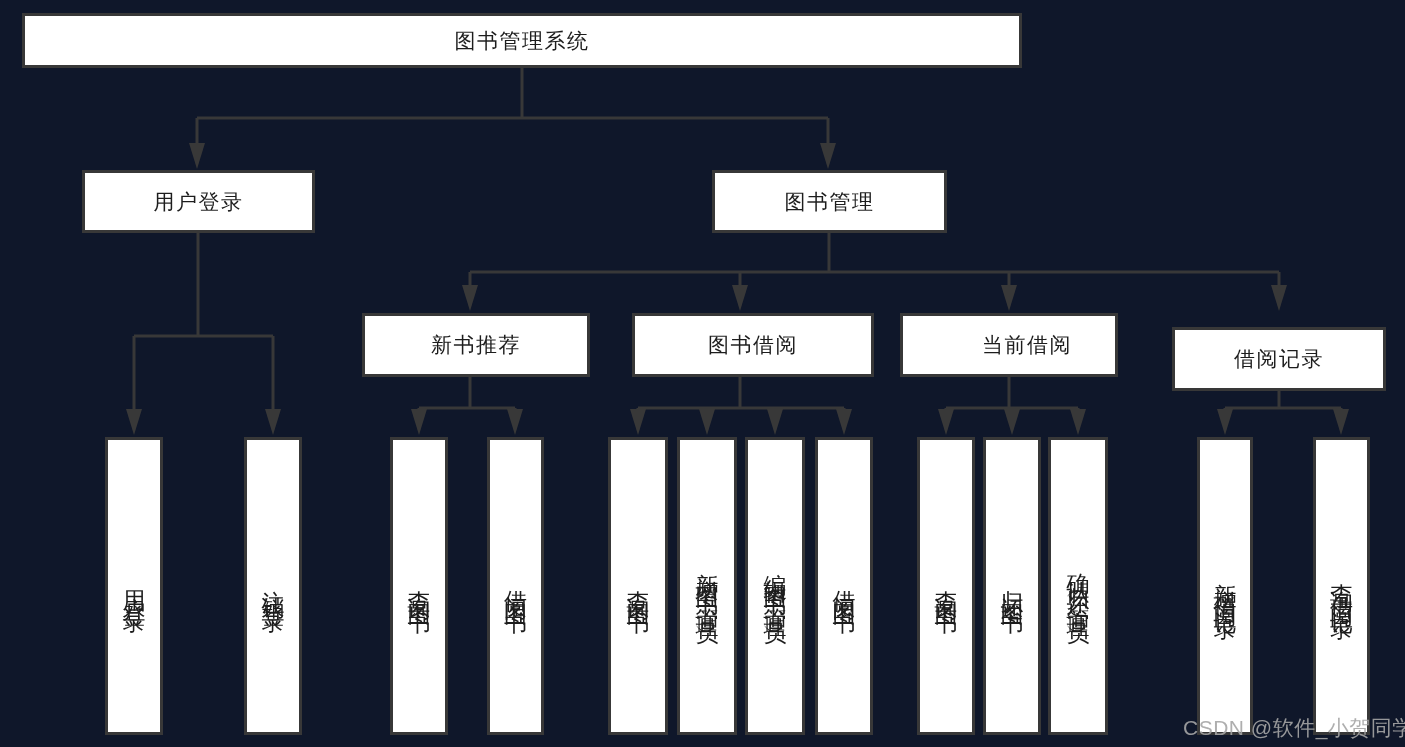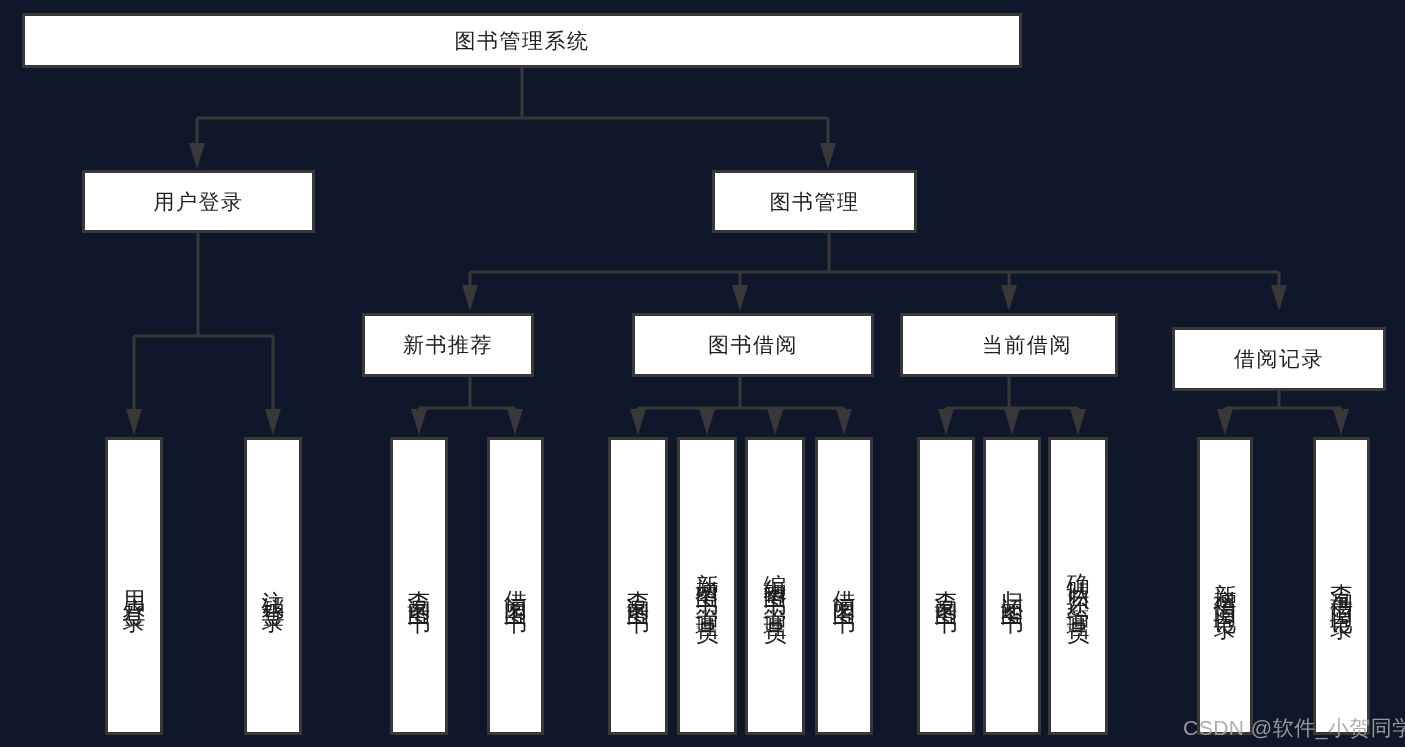--- a/index.html
+++ b/index.html
@@ -75,25 +75,25 @@
     </g>
   </svg>
 
   <div class="box h" style="left:22px; top:13px; width:1000px; height:55px;">
     <span>图书管理系统</span>
   </div>
 
   <div class="box h" style="left:82px; top:170px; width:233px; height:63px;">
     <span>用户登录</span>
   </div>
-  <div class="box h" style="left:712px; top:170px; width:205px; height:63px;">
+  <div class="box h" style="left:712px; top:170px; width:235px; height:63px;">
     <span>图书管理</span>
   </div>
 
-  <div class="box h" style="left:362px; top:313px; width:172px; height:64px;">
+  <div class="box h" style="left:362px; top:313px; width:228px; height:64px;">
     <span>新书推荐</span>
   </div>
   <div class="box h" style="left:632px; top:313px; width:242px; height:64px;">
     <span>图书借阅</span>
   </div>
   <div class="box h" style="left:900px; top:313px; width:218px; height:64px;padding-left:36px;">
     <span>当前借阅</span>
   </div>
   <div class="box h" style="left:1172px; top:327px; width:214px; height:64px;">
     <span>借阅记录</span>

